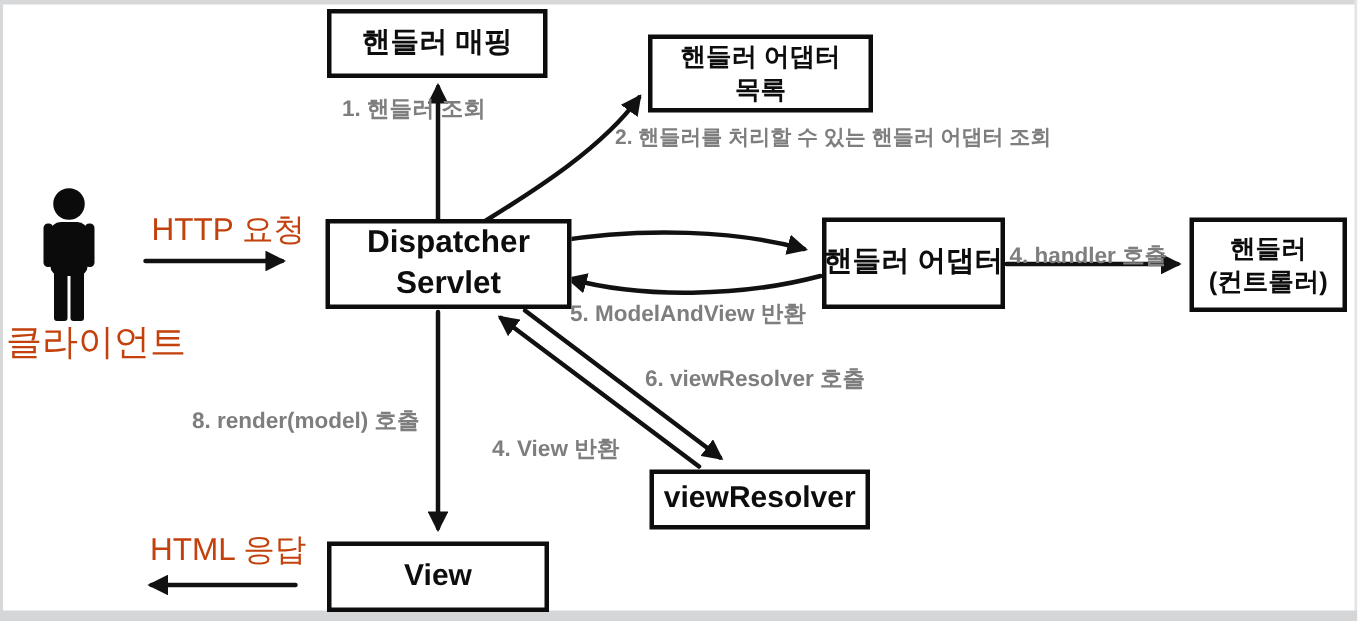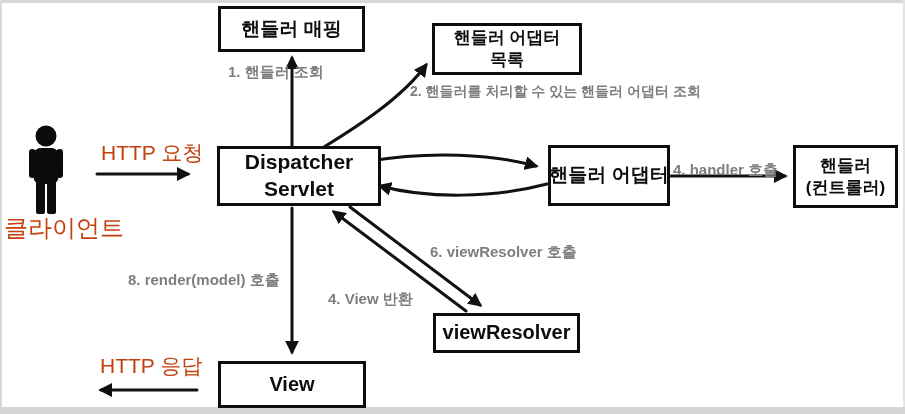--- a/index.html
+++ b/index.html
@@ -137,21 +137,22 @@
     <span>viewResolver</span>
   </div>
 
   <div class="box box-view">
     <span>View</span>
   </div>
 
   <div class="step step-1">1. 핸들러 조회</div>
   <div class="step step-2">2. 핸들러를 처리할 수 있는 핸들러 어댑터 조회</div>
   <div class="step step-4">4. handler 호출</div>
+  <div class="step step-5">5. ModelAndView 반환</div>
   <div class="step step-6">6. viewResolver 호출</div>
   <div class="step step-7">4. View 반환</div>
   <div class="step step-8">8. render(model) 호출</div>
 
   <div class="biglabel label-http">HTTP 요청</div>
-  <div class="biglabel label-html">HTTP 응답</div>
+  <div class="biglabel label-html">HTML 응답</div>
   <div class="biglabel label-client">클라이언트</div>
 
 </div>
 
 </body></html>

